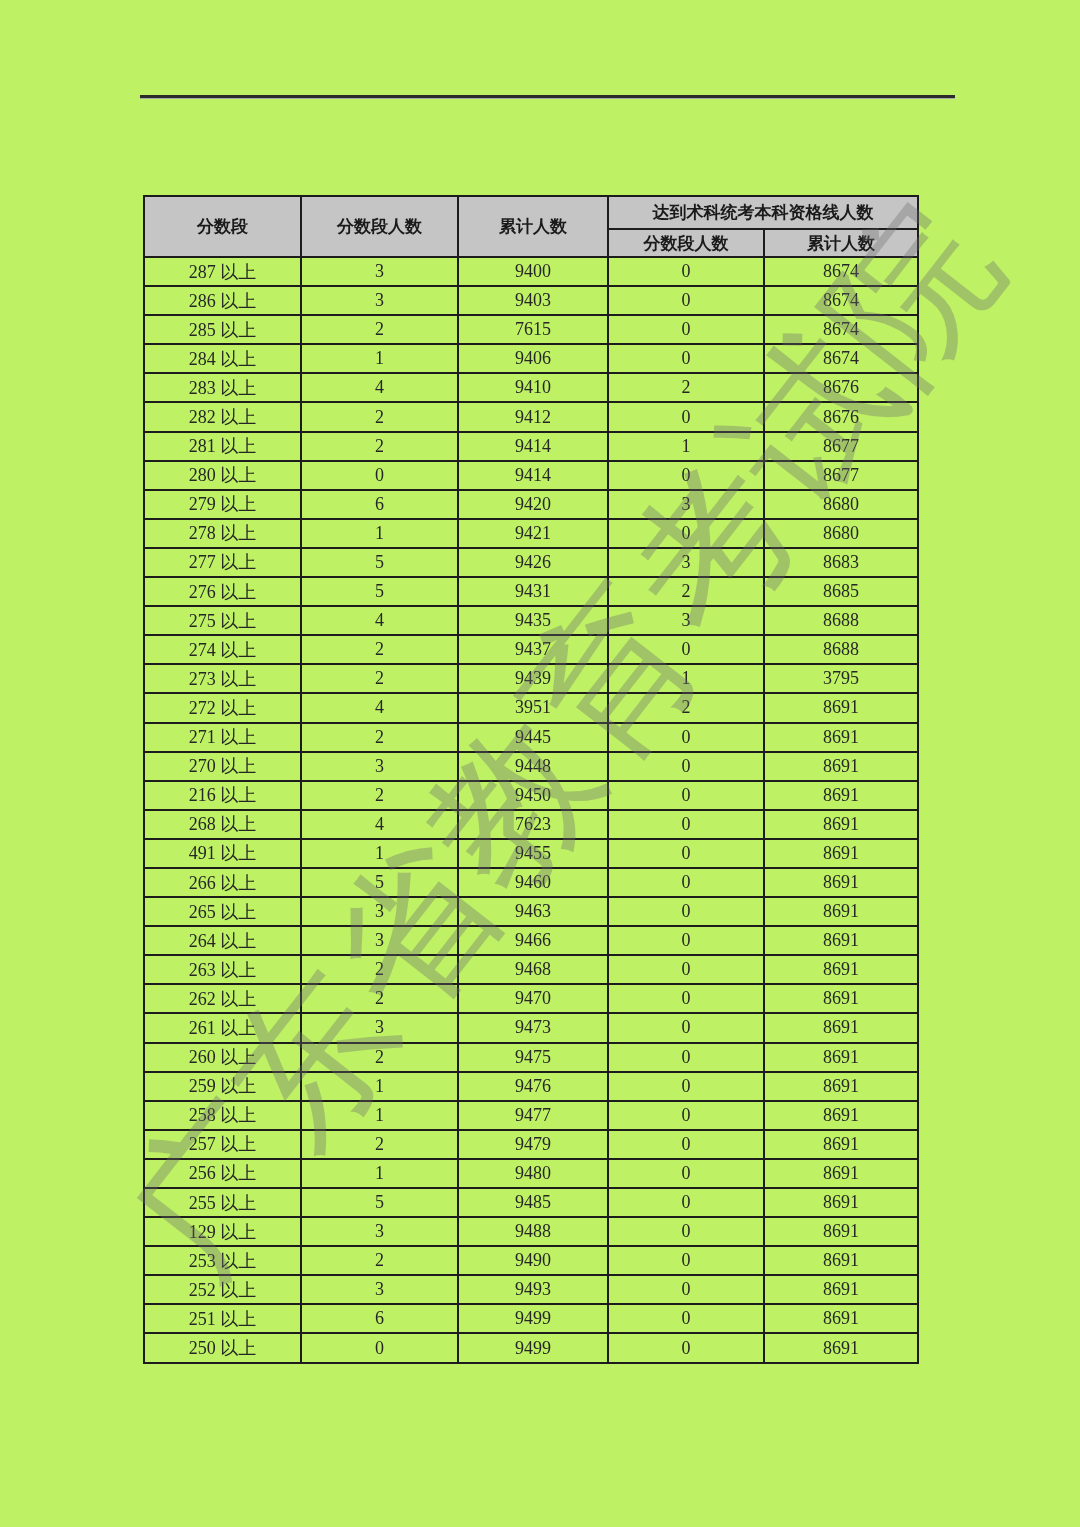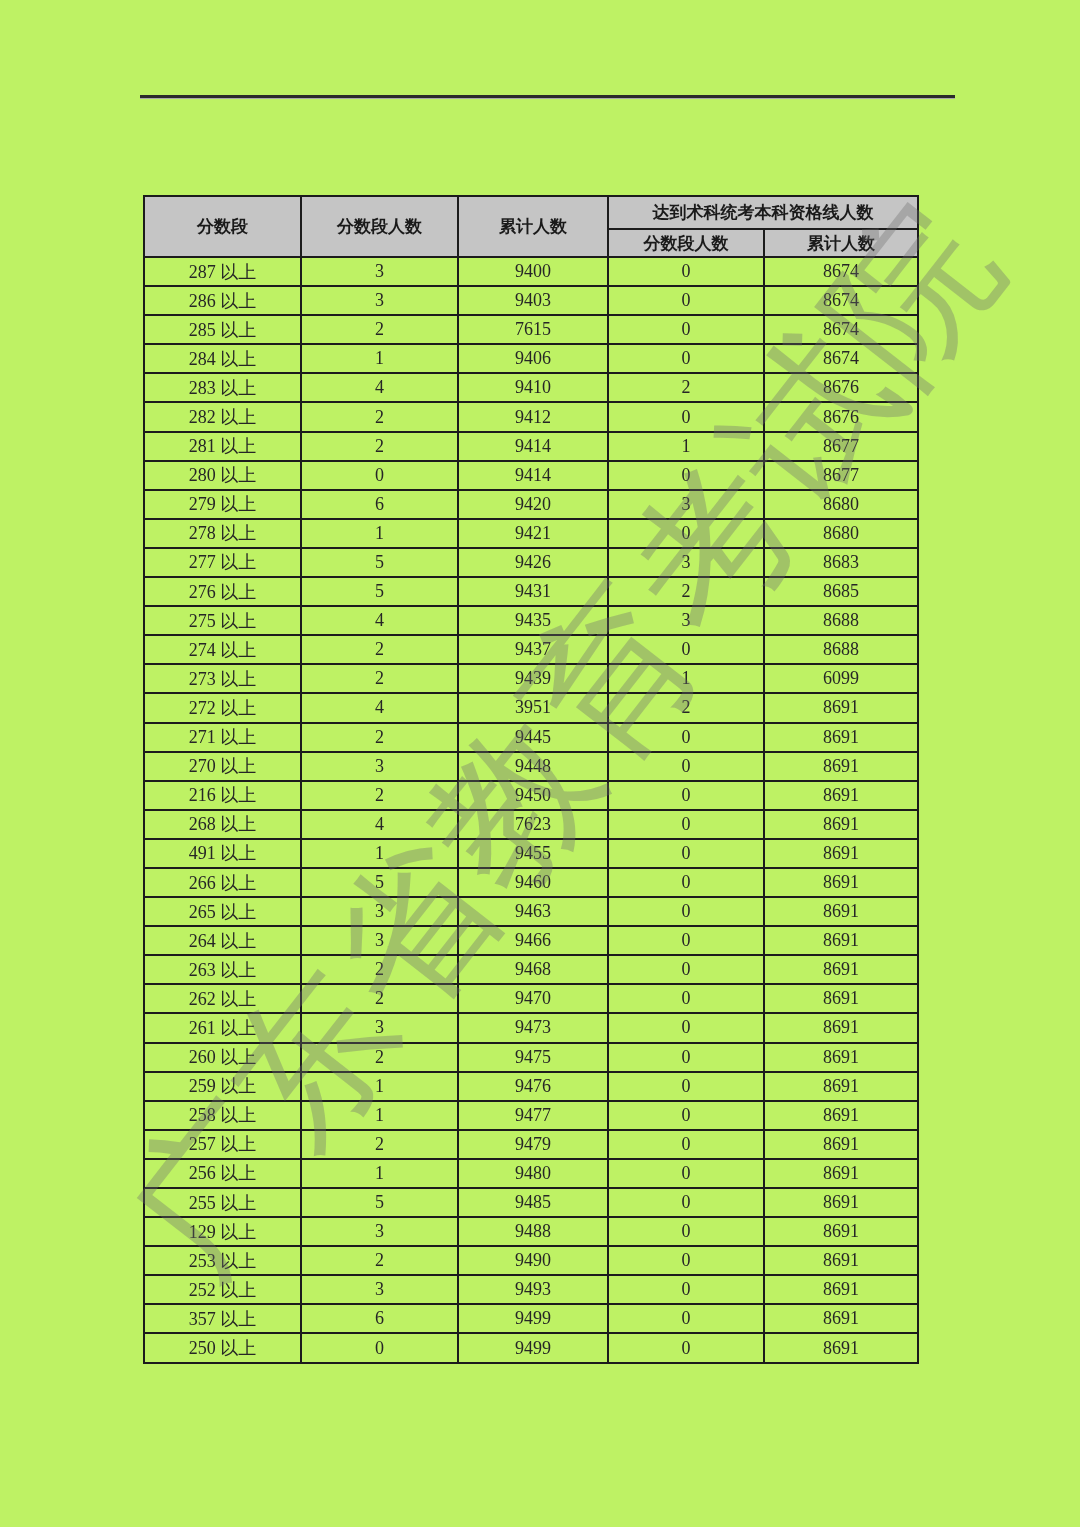--- a/index.html
+++ b/index.html
@@ -195,21 +195,21 @@
           <td>2</td>
           <td>9437</td>
           <td>0</td>
           <td>8688</td>
         </tr>
         <tr>
           <td>273 以上</td>
           <td>2</td>
           <td>9439</td>
           <td>1</td>
-          <td>6099</td>
+          <td>3795</td>
         </tr>
         <tr>
           <td>272 以上</td>
           <td>4</td>
           <td>3951</td>
           <td>2</td>
           <td>8691</td>
         </tr>
         <tr>
           <td>271 以上</td>
@@ -345,21 +345,21 @@
           <td>8691</td>
         </tr>
         <tr>
           <td>252 以上</td>
           <td>3</td>
           <td>9493</td>
           <td>0</td>
           <td>8691</td>
         </tr>
         <tr>
-          <td>357 以上</td>
+          <td>251 以上</td>
           <td>6</td>
           <td>9499</td>
           <td>0</td>
           <td>8691</td>
         </tr>
         <tr>
           <td>250 以上</td>
           <td>0</td>
           <td>9499</td>
           <td>0</td>

